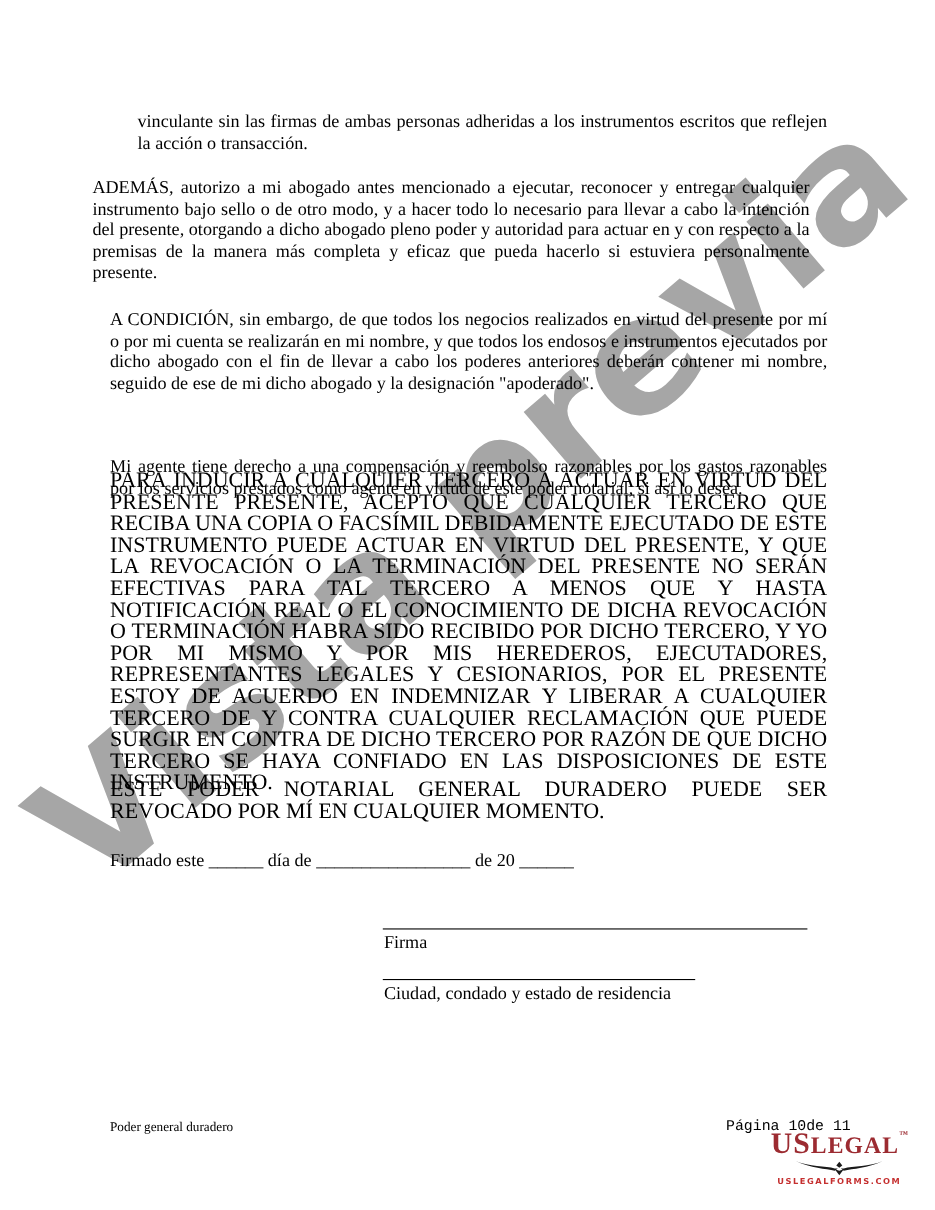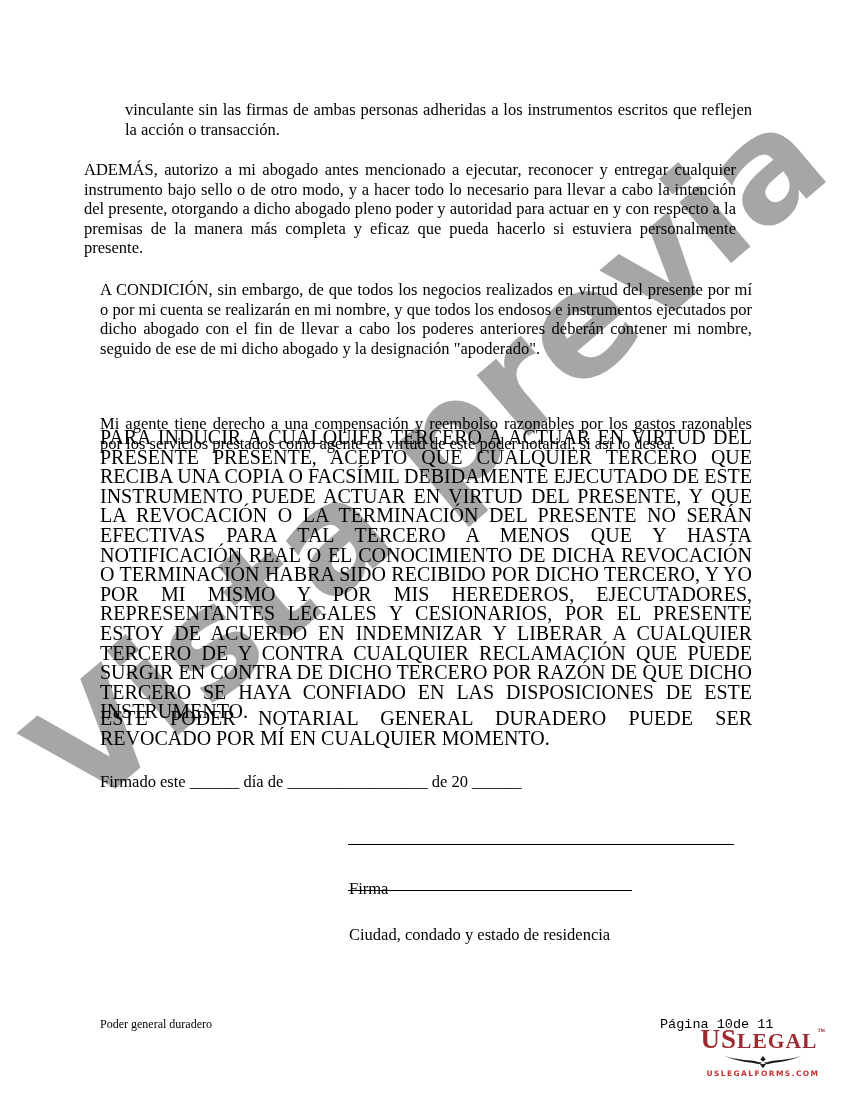--- a/index.html
+++ b/index.html
@@ -45,21 +45,21 @@
   .p-agente      { top:369px; left:100px; width:652px;margin-top:45px; }
   .p-inducir     { top:428px; left:100px; width:652px; }
   .p-revocacion  { top:697px; left:100px; width:652px;margin-top:12px; }
   .p-firmado     { top:772px; left:100px; width:652px; text-align:left; }
 
   .sig-rule { position:absolute; border-top:1.4px solid #000; height:0; }
   .rule-firma  { top:844px; left:348px; width:386px; }
   .rule-ciudad { top:890px; left:348px; width:284px; }
   .sig-label {
     position:absolute;
-    font-size:16.5px; line-height:19px;margin-top:32px;
+    font-size:16.5px; line-height:19px;
   }
   .label-firma  { top:847px; left:349px; }
   .label-ciudad { top:893px; left:349px; }
 
   .footer-title {
     position:absolute; top:1017px; left:100px;
     font-size:12px;
   }
   .footer-page {
     position:absolute; top:1017px; left:660px;

